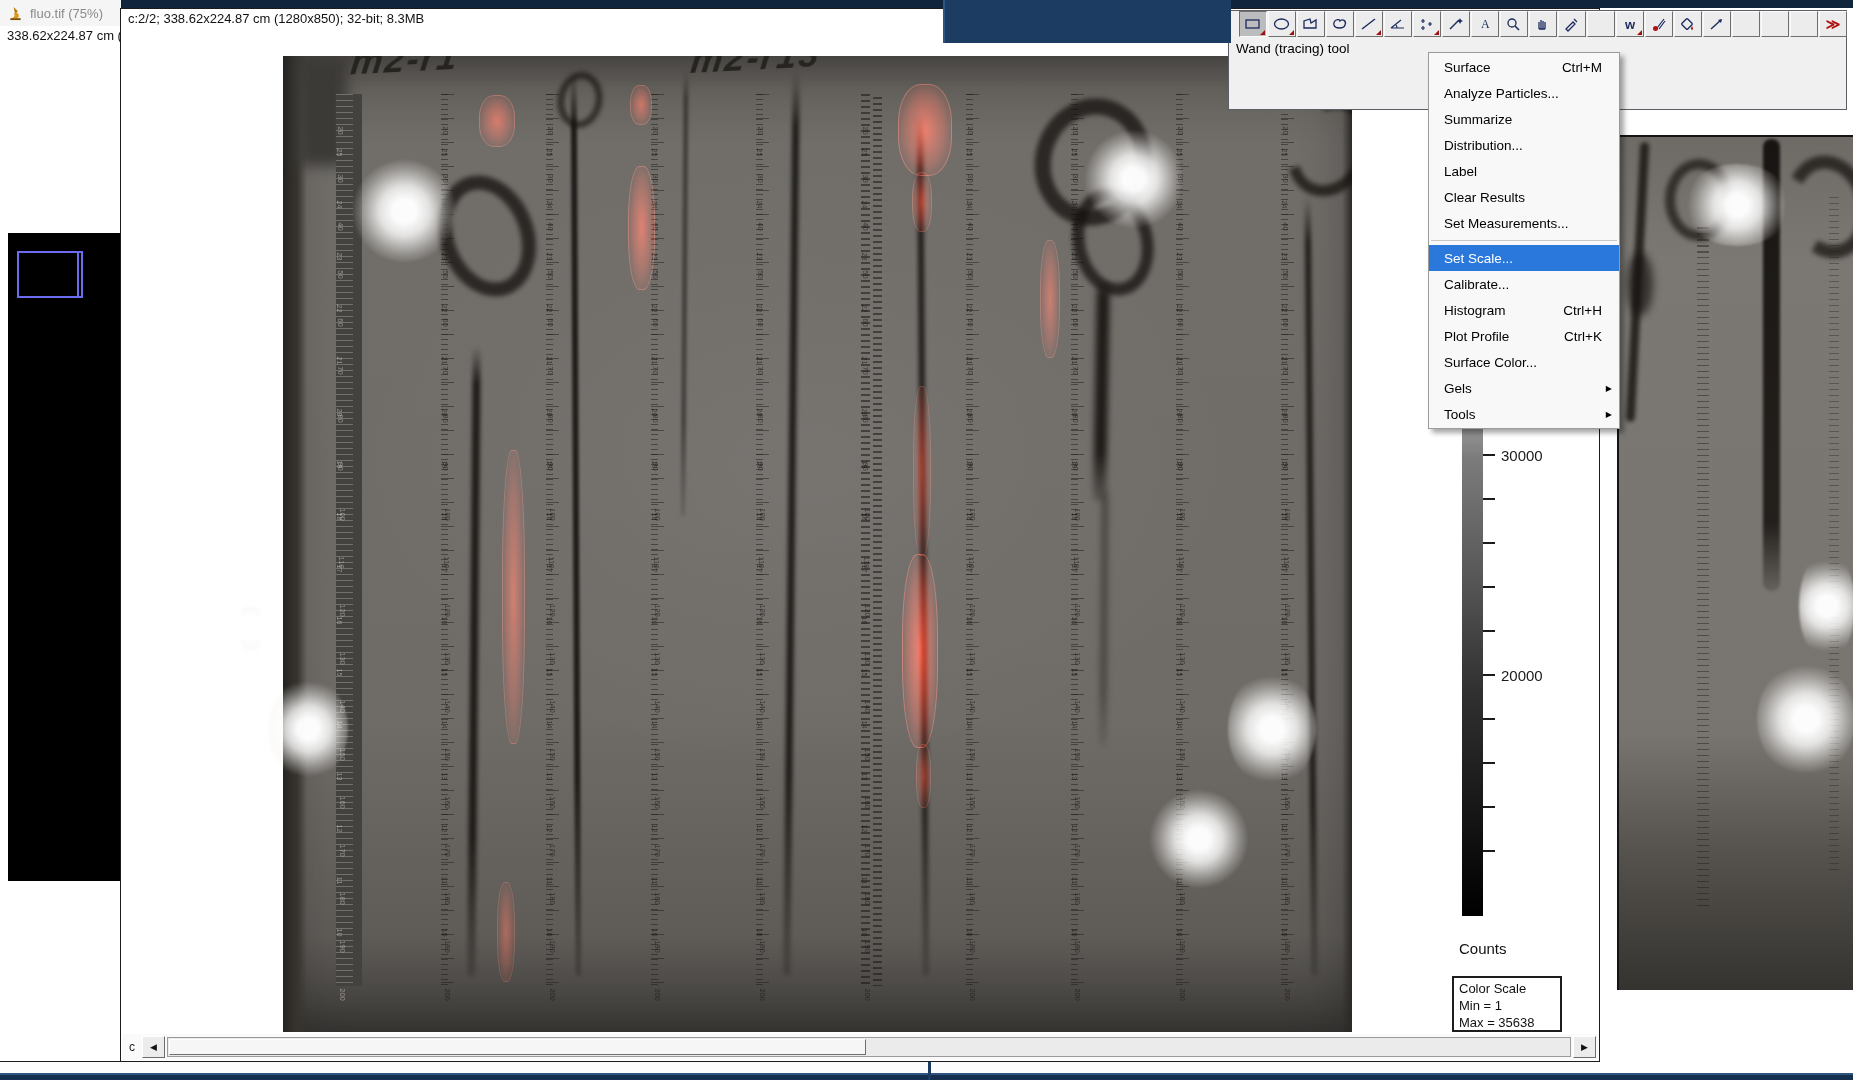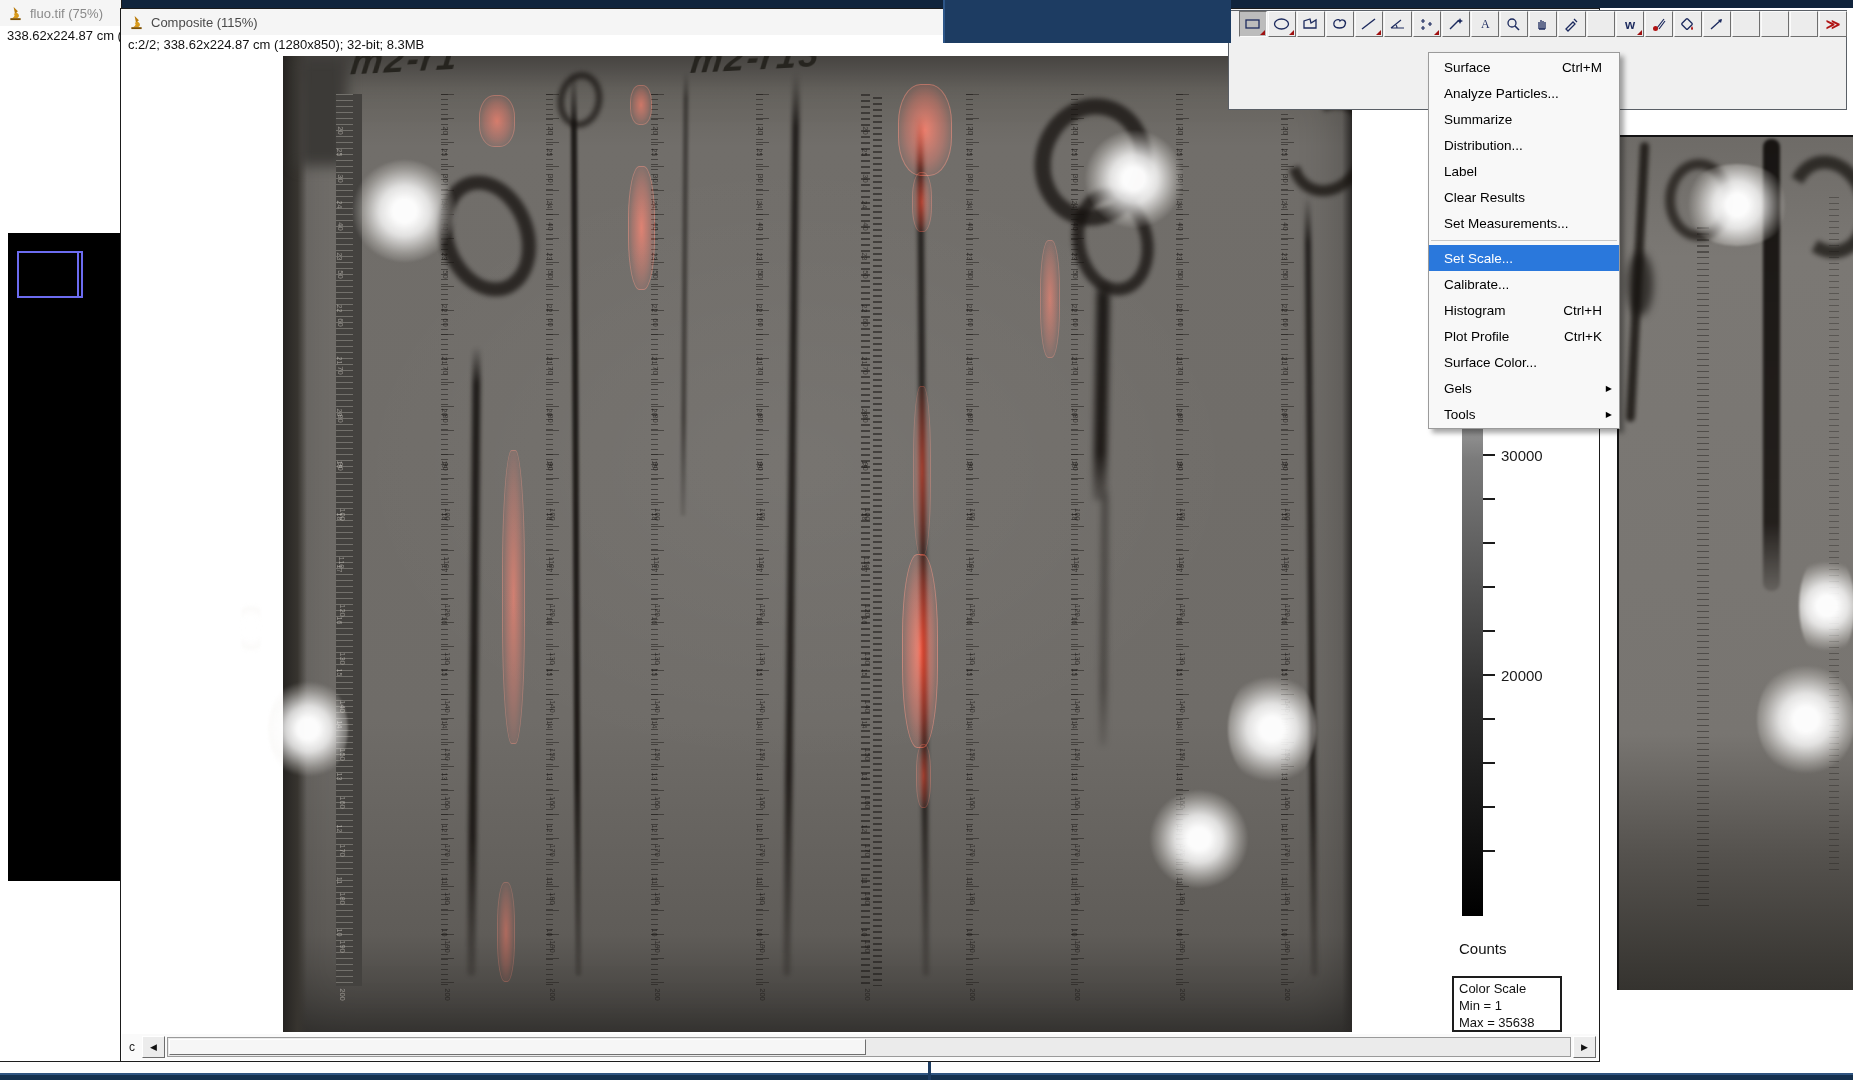--- a/index.html
+++ b/index.html
@@ -140,28 +140,20 @@
       <div class="swirl" style="left:168px;top:18px;width:58px;height:78px;border-width:13px;border-color:rgba(22,18,14,.72);border-left-color:transparent;transform:rotate(-15deg);"></div>
       <div class="abs" style="left:78px;top:90px;bottom:80px;width:12px;background-image:repeating-linear-gradient(to bottom,rgba(28,25,22,.45) 0 1.5px,transparent 1.5px 6px);"></div>
       <div class="abs" style="left:210px;top:60px;bottom:120px;width:10px;background-image:repeating-linear-gradient(to bottom,rgba(28,25,22,.35) 0 1px,transparent 1px 6px);"></div>
       <div class="blob" style="left:63px;top:27px;width:110px;height:82px;"></div>
       <div class="blob" style="left:180px;top:413px;width:56px;height:112px;"></div>
       <div class="blob" style="left:138px;top:525px;width:98px;height:115px;"></div>
     </div>
   </div>
 
   <div id="comp-win" class="win">
-    <div class="titlebar">
-      <svg class="mic-icon" viewBox="0 0 16 16">
-          <path d="M6 1 L10.5 5.5 L7.5 8.5 Z" fill="#b97a0a"></path>
-          <path d="M9 7 C12.5 9 12.5 12 9.5 13 L4.5 13 C7.5 11 7.5 9.5 6 8.5 Z" fill="#d99a1a"></path>
-          <rect x="2.5" y="13" width="11" height="2" fill="#7e5206"></rect>
-        </svg>
-      <span class="titletext">Composite (115%)</span>
-    </div>
     <div class="statusline">c:2/2; 338.62x224.87 cm (1280x850); 32-bit; 8.3MB</div>
 
     <div id="canvas">
       <div id="photo">
         <div class="edgeL"></div>
         <div class="edgeR"></div>
         <div class="cornerTL"></div>
         <div id="lanes">
             <div class="lane dark" style="left: 53px;">
               <div class="ticks"></div>
@@ -780,20 +772,21 @@
             </svg>
           </span>
         </div>
         <div class="tbtn" style="left: 503px;"></div>
         <div class="tbtn" style="left: 532px;"></div>
         <div class="tbtn" style="left: 561px;"></div>
         <div class="tbtn" style="left: 590px;">
           <span class="morechev">≫</span>
         </div>
       </div>
+    <div id="ij-status">Wand (tracing) tool</div>
   </div>
 
   <div id="analyze-menu">
       <div class="dd-item">
         <span>Surface</span>
         <span class="shortcut">Ctrl+M</span>
       </div>
       <div class="dd-item">
         <span>Analyze Particles...</span>
       </div>

